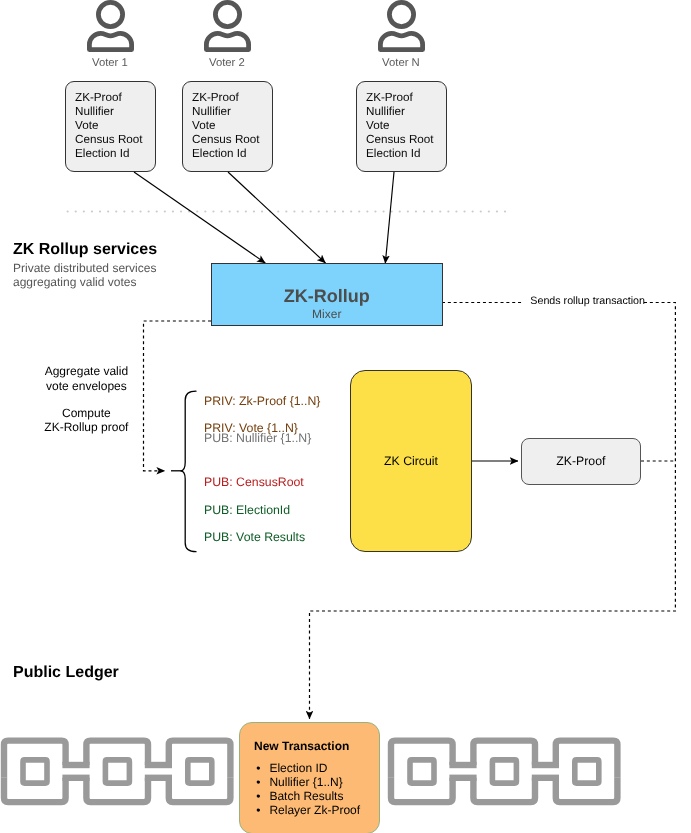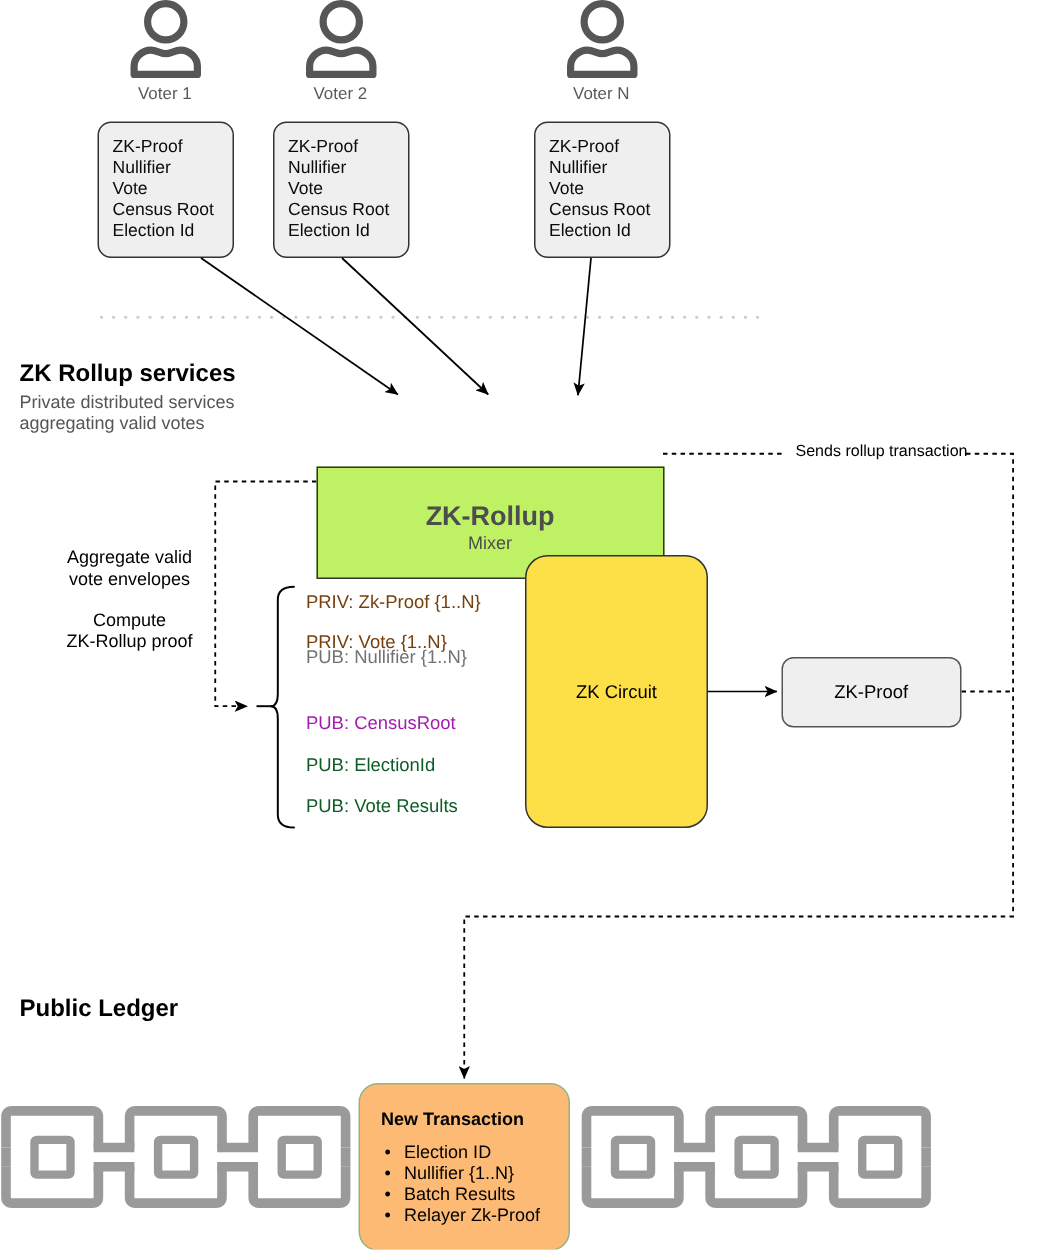--- a/index.html
+++ b/index.html
@@ -111,41 +111,41 @@
              C183.5,470.8 185.2,473.6 185.2,479 L185.2,543 C185.2,549 189,551.7 196,551.7" fill="none" stroke="#000" stroke-width="1.3" stroke-linecap="round"></path>
   </svg>
 
 
   <div class="abs sec-h" style="left:13px;top:242px;">ZK Rollup services</div>
   <div class="abs sec-s" style="left:13px;top:261px;">
     <div>Private distributed services</div>
     <div>aggregating valid votes</div>
   </div>
 
-  <div class="abs" style="left:211px;top:263px;width:231.5px;height:75px;box-sizing:border-box;
-              background:#bef264;border:1.2px solid #333333;margin-top:48px;">
+  <div class="abs" style="left:211px;top:263px;width:231.5px;height:63px;box-sizing:border-box;
+              background:#7dd3fc;border:1.2px solid #333333;">
     <div style="font-size:18px;font-weight:bold;color:#4d4d4d;text-align:center;line-height:18px;margin-top:23px;">ZK-Rollup</div>
     <div style="font-size:12px;color:#4d4d4d;text-align:center;line-height:12px;margin-top:3px;">Mixer</div>
   </div>
 
   <div class="abs edgelbl" style="left:522px;top:296.3px;width:123px;text-align:right;">Sends rollup transaction</div>
 
   <div class="abs note" style="left:28.9px;top:364.4px;width:115px;">
     <div>Aggregate valid</div>
     <div>vote envelopes</div>
   </div>
   <div class="abs note" style="left:28.9px;top:405.6px;width:115px;">
     <div>Compute</div>
     <div>ZK-Rollup proof</div>
   </div>
 
   <div class="abs sig" style="left:204px;top:394.5px;color:#75400f;">PRIV: Zk-Proof {1..N}</div>
   <div class="abs sig" style="left:204px;top:421.8px;color:#75400f;">PRIV: Vote {1..N}</div>
   <div class="abs sig" style="left:204px;top:432px;color:#737373;">PUB: Nullifier {1..N}</div>
-  <div class="abs sig" style="left:204px;top:476.4px;color:#a21caf;">PUB: CensusRoot</div>
+  <div class="abs sig" style="left:204px;top:476.4px;color:#b91c1c;">PUB: CensusRoot</div>
   <div class="abs sig" style="left:204px;top:503.7px;color:#0d5c26;">PUB: ElectionId</div>
   <div class="abs sig" style="left:204px;top:531.0px;color:#0d5c26;">PUB: Vote Results</div>
 
   <div class="abs" style="left:330px;top:370px;width:122px;height:182px;box-sizing:border-box;
               background:#fde047;border:1px solid #333333;border-radius:15px;margin-left:20px;">
     <div style="font-size:12.3px;color:#000;text-align:center;line-height:12px;margin-top:83.5px;">ZK Circuit</div>
   </div>
 
   <div class="abs" style="left:520.8px;top:438px;width:120px;height:46.5px;box-sizing:border-box;
               background:#efefef;border:1px solid #555555;border-radius:8px;">

